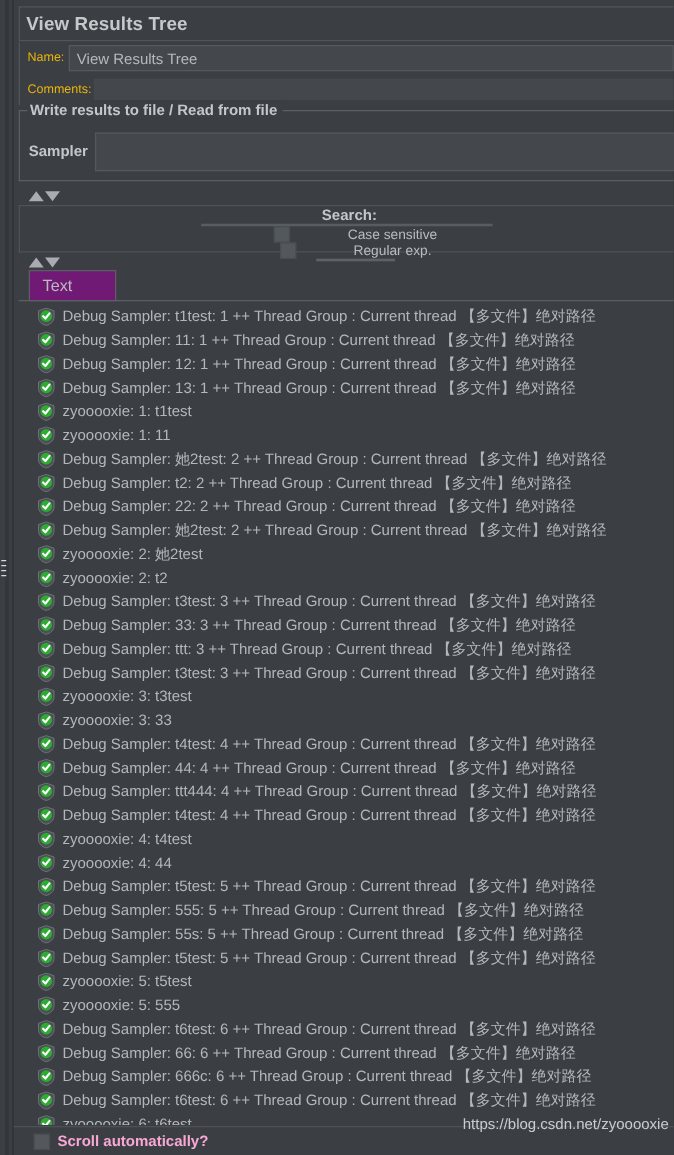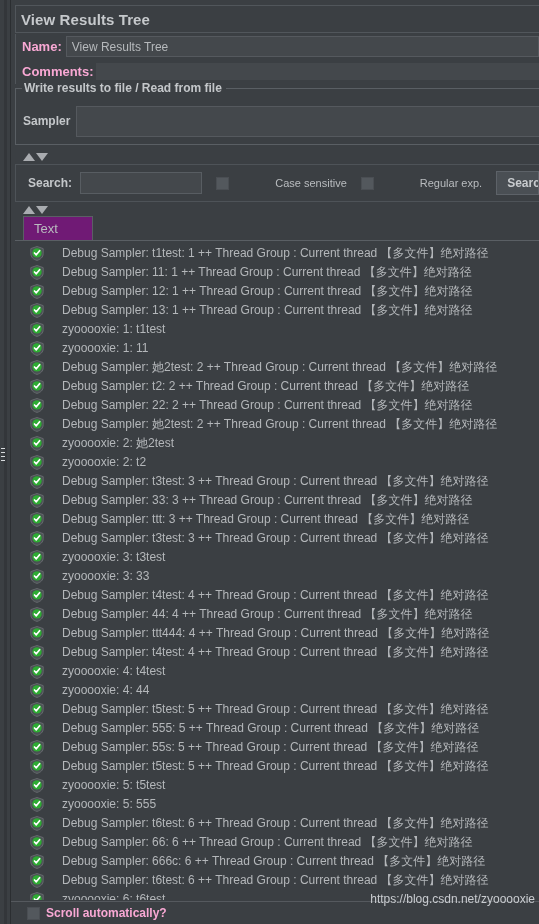--- a/index.html
+++ b/index.html
@@ -93,23 +93,23 @@
     width: 524px;
     border-left: 1px solid #51565b;
     box-sizing: border-box;
   }
   .row {
     display: flex;
     align-items: center;
     height: 25px;
   }
   .row-label {
-    font-size: 13px;
-    font-weight: bold;
-    color: #f9a8d4;
+    font-size: 10px;
+    font-weight: normal;
+    color: #eab308;
     padding-left: 6px;
     white-space: nowrap;
   }
   .text-field {
     flex: 1;
     height: 21px;
     margin-left: 4px;
     background: #44484c;
     border: 1px solid #55595e;
     box-sizing: border-box;
@@ -203,20 +203,21 @@
     left: 4px;
     top: 164px;
     width: 524px;
     height: 38px;
     background: #3b3f43;
     border: 1px solid #4e5358;
     border-right: none;
     box-sizing: border-box;
     display: flex;
     align-items: center;
+    flex-direction: column;
   }
   .search-label {
     font-size: 12px;
     font-weight: bold;
     color: #c4c7ca;
     padding-left: 12px;
     padding-right: 8px;
     white-space: nowrap;
   }
   .search-input {
@@ -305,21 +306,20 @@
     background: #3b3f43;
     overflow: hidden;
   }
   .tree-row {
     height: 19px;
     display: flex;
     align-items: center;
     padding-left: 19px;
     white-space: nowrap;
     overflow: hidden;
-    gap: 12px;
   }
   .shield {
     flex: none;
     width: 14px;
     height: 15px;
     margin-right: 6px;
     position: relative;
   }
   .shield svg { display: block; }
   .tree-label {

